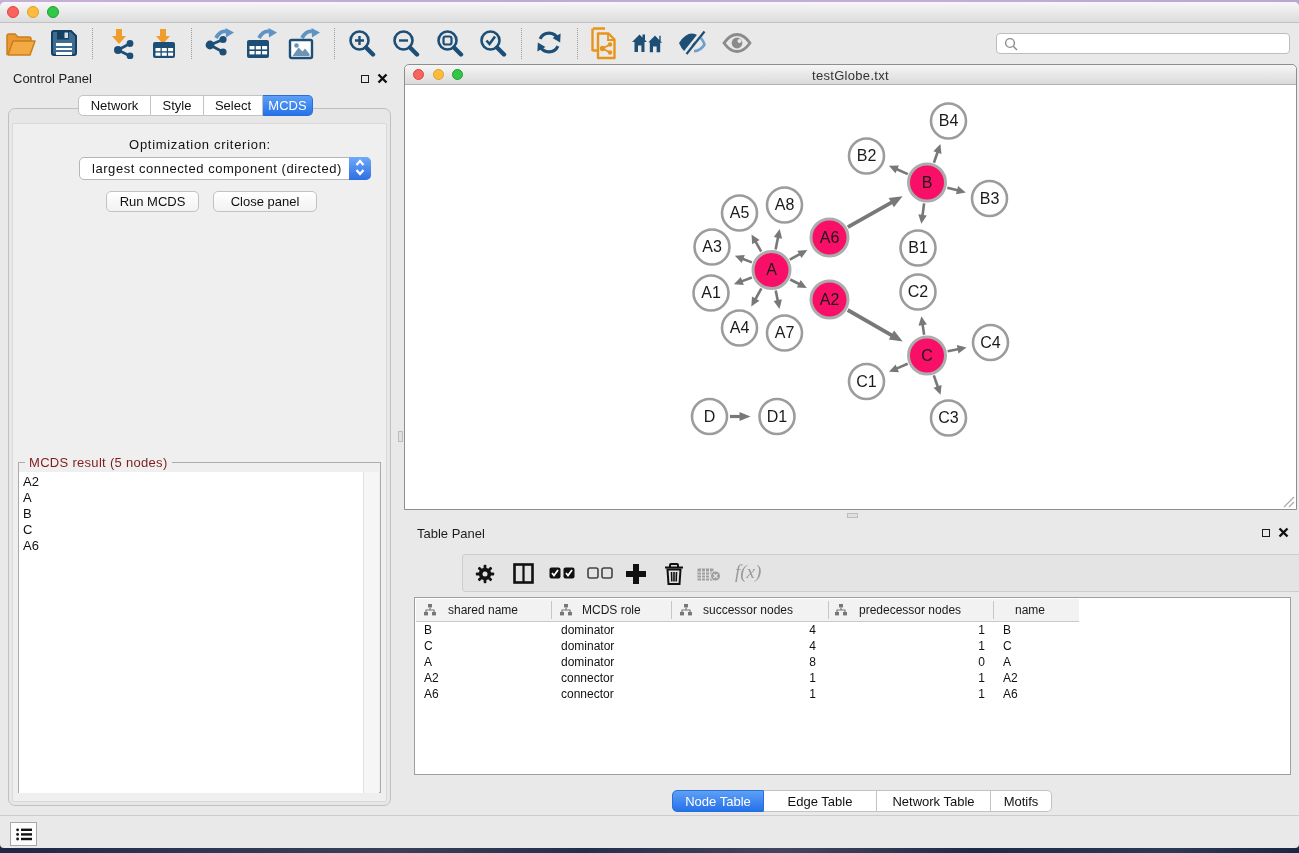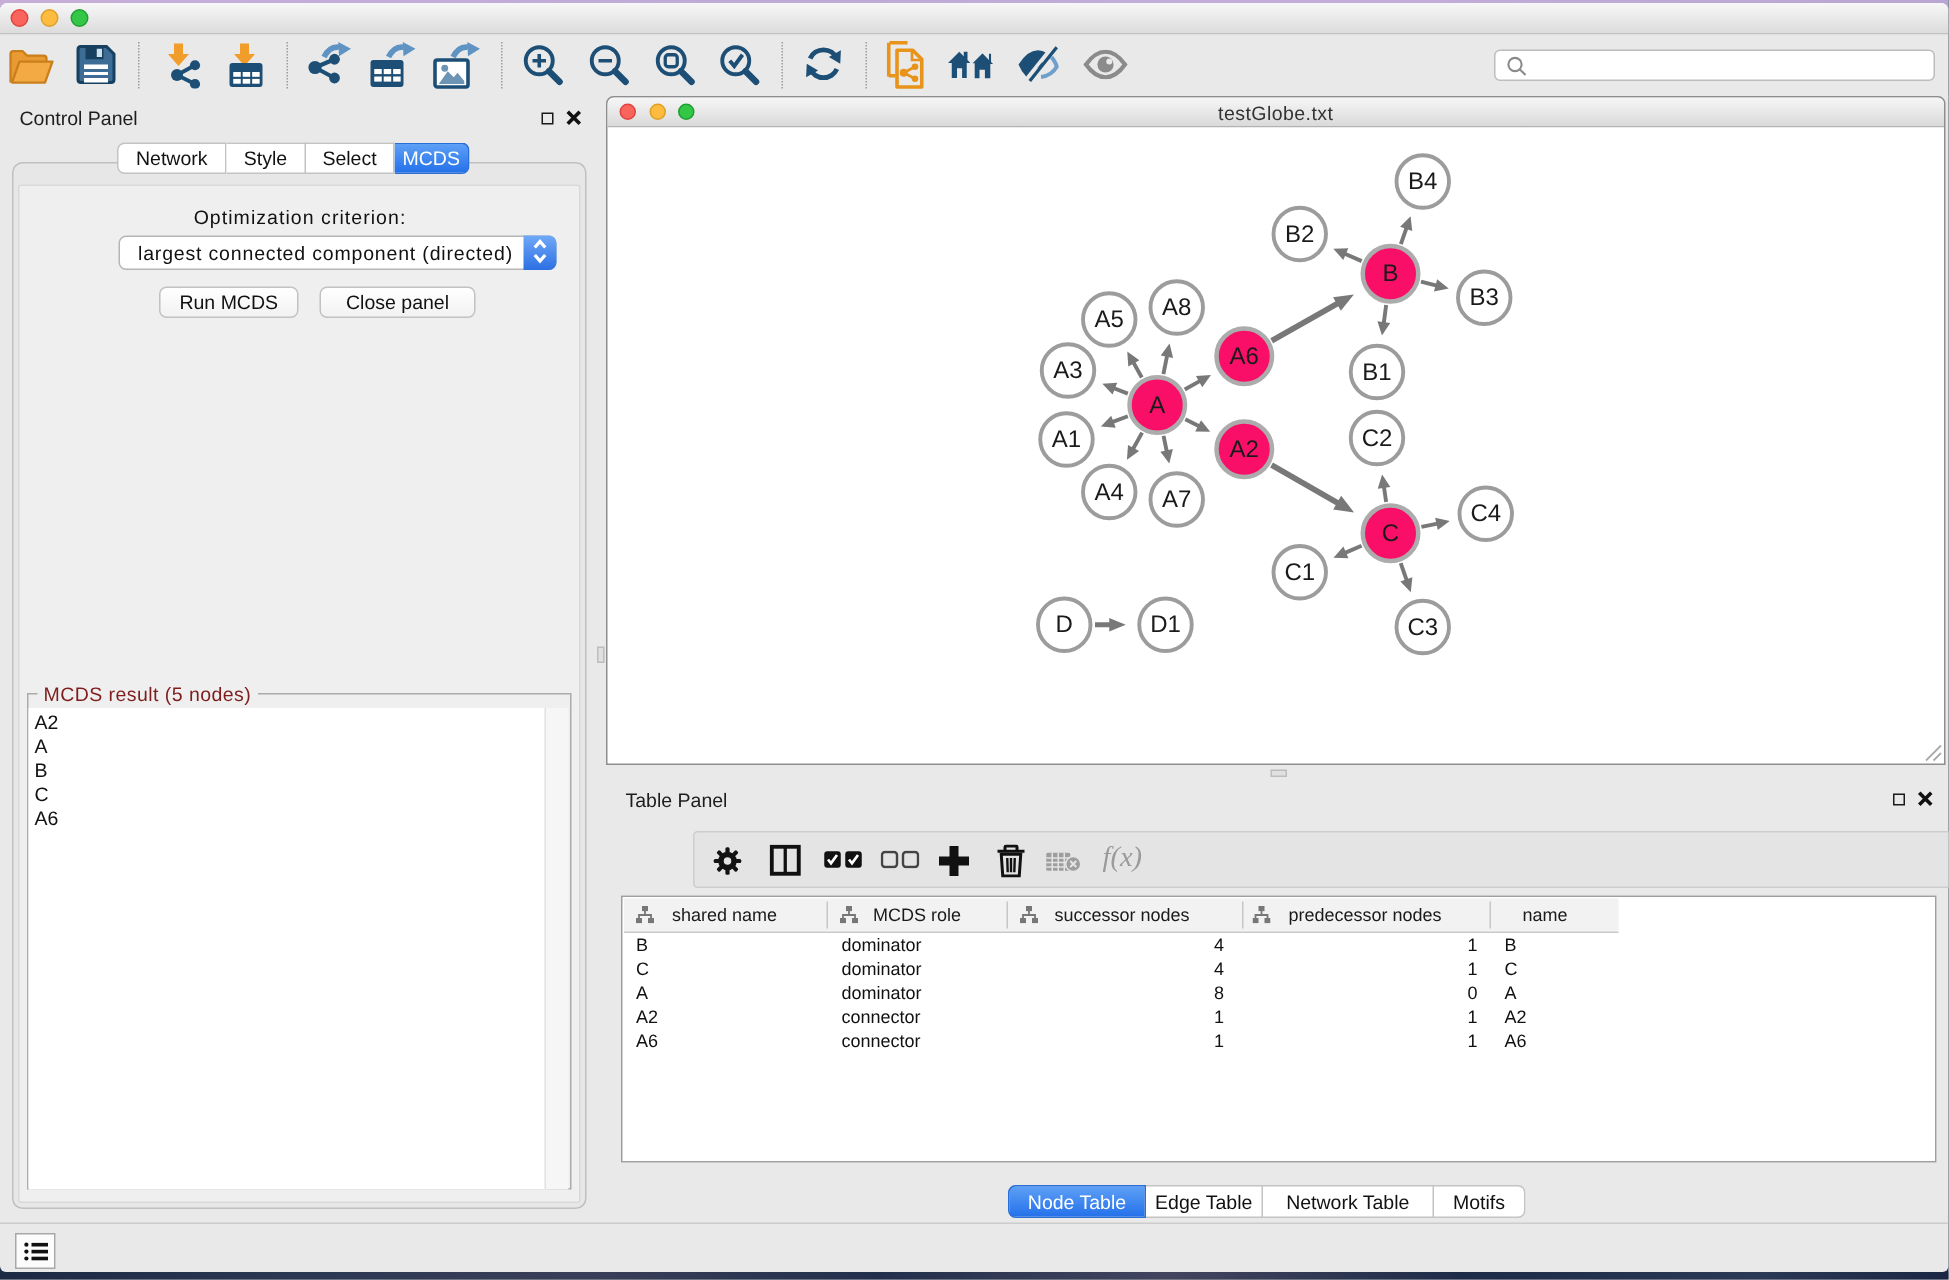--- a/index.html
+++ b/index.html
@@ -495,21 +495,21 @@
   <div class="cell" style="left:588px;top:72.7px">A2</div>
   <div class="cell" style="left:9px;top:88.6px">A6</div>
   <div class="cell" style="left:146px;top:88.6px">connector</div>
   <div class="cell" style="left:320px;top:88.6px;width:81px;text-align:right">1</div>
   <div class="cell" style="left:490px;top:88.6px;width:80px;text-align:right">1</div>
   <div class="cell" style="left:588px;top:88.6px">A6</div>
 </div>
 
 <div class="tabrow" id="btabs">
   <div class="tab first sel" style="width:92px">Node Table</div>
-  <div class="tab" style="width:78px">Edge Table</div>
+  <div class="tab" style="width:113px">Edge Table</div>
   <div class="tab" style="width:114px">Network Table</div>
   <div class="tab last" style="width:61px">Motifs</div>
 </div>
 
 <div class="abs" id="statSep"></div>
 <div class="abs" id="hambtn">
   <svg style="position:absolute;left:5px;top:5px" width="16" height="13" viewBox="0 0 16 13">
     <circle cx="1.6" cy="1.8" r="1.4" fill="#111"></circle>
       <rect x="5" y="0.6" width="11" height="2.4" fill="#111"></rect>
     <circle cx="1.6" cy="6.4" r="1.4" fill="#111"></circle>

